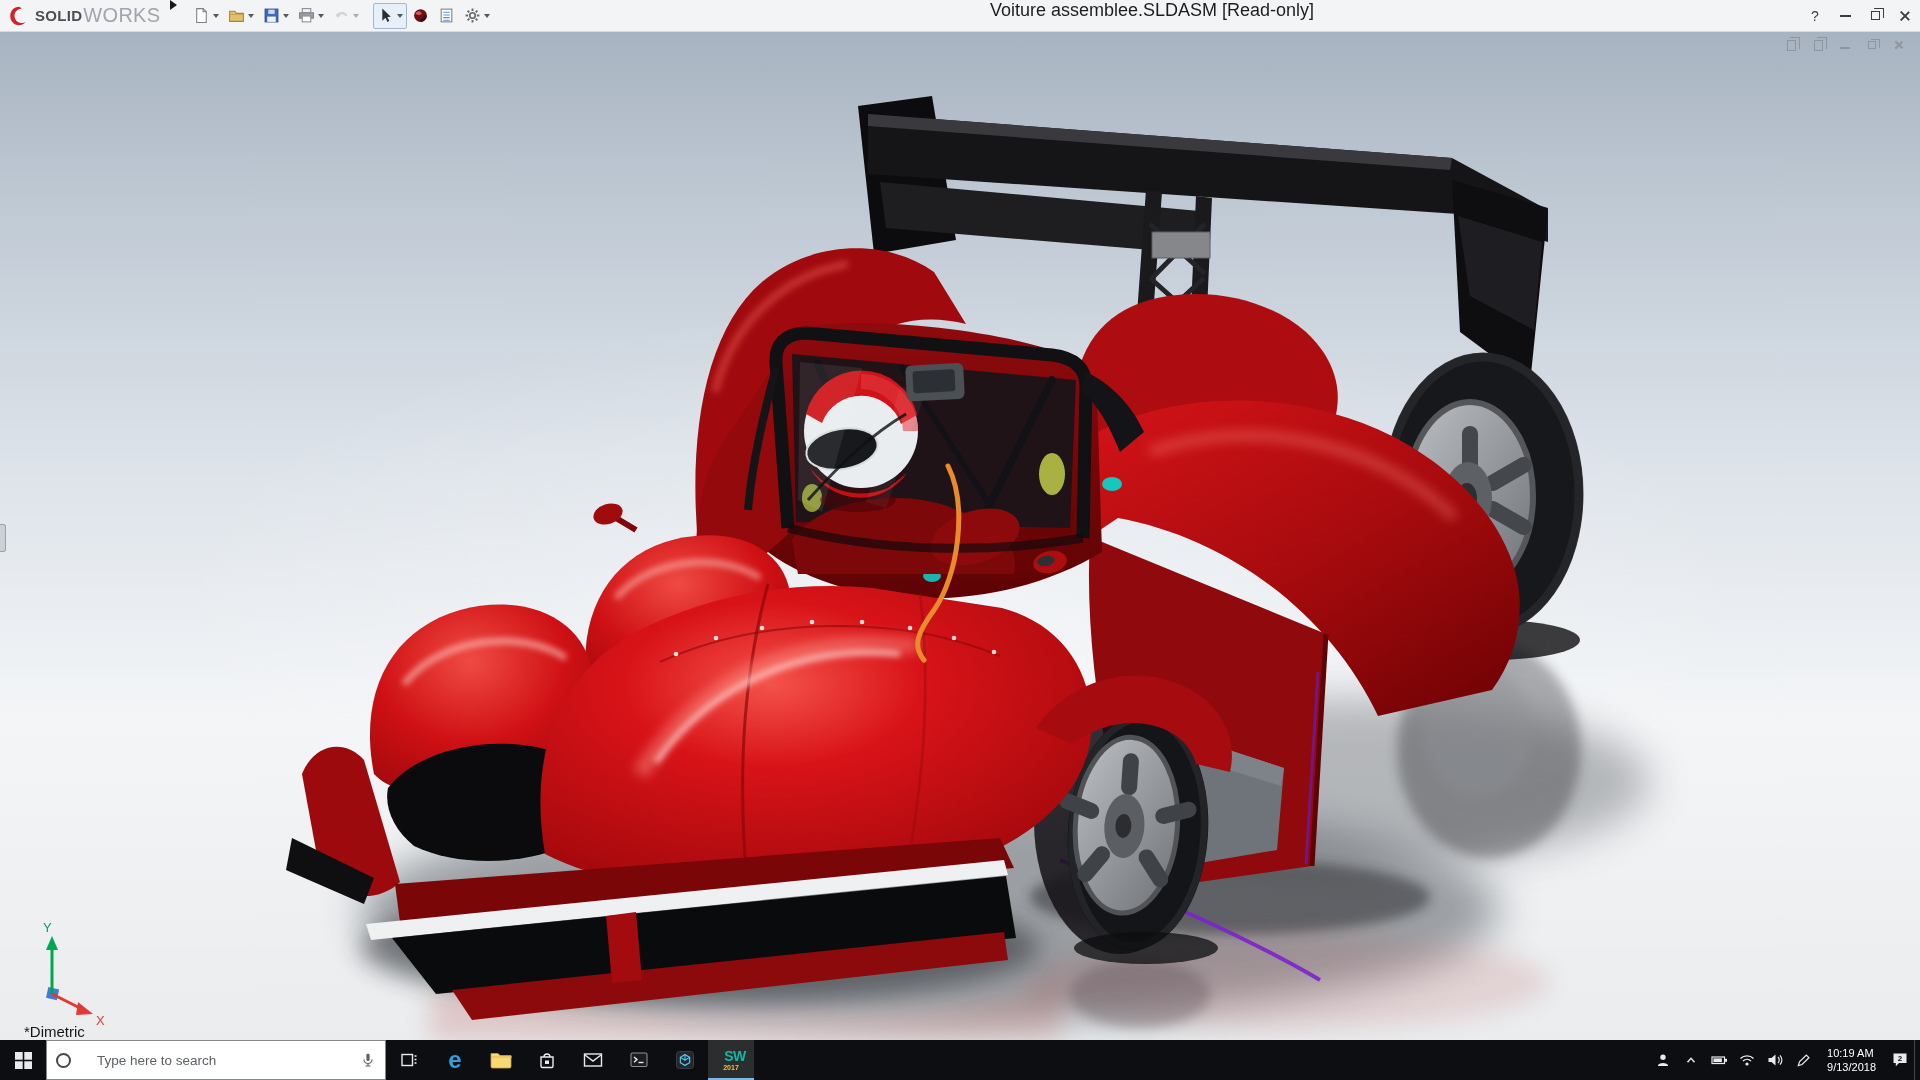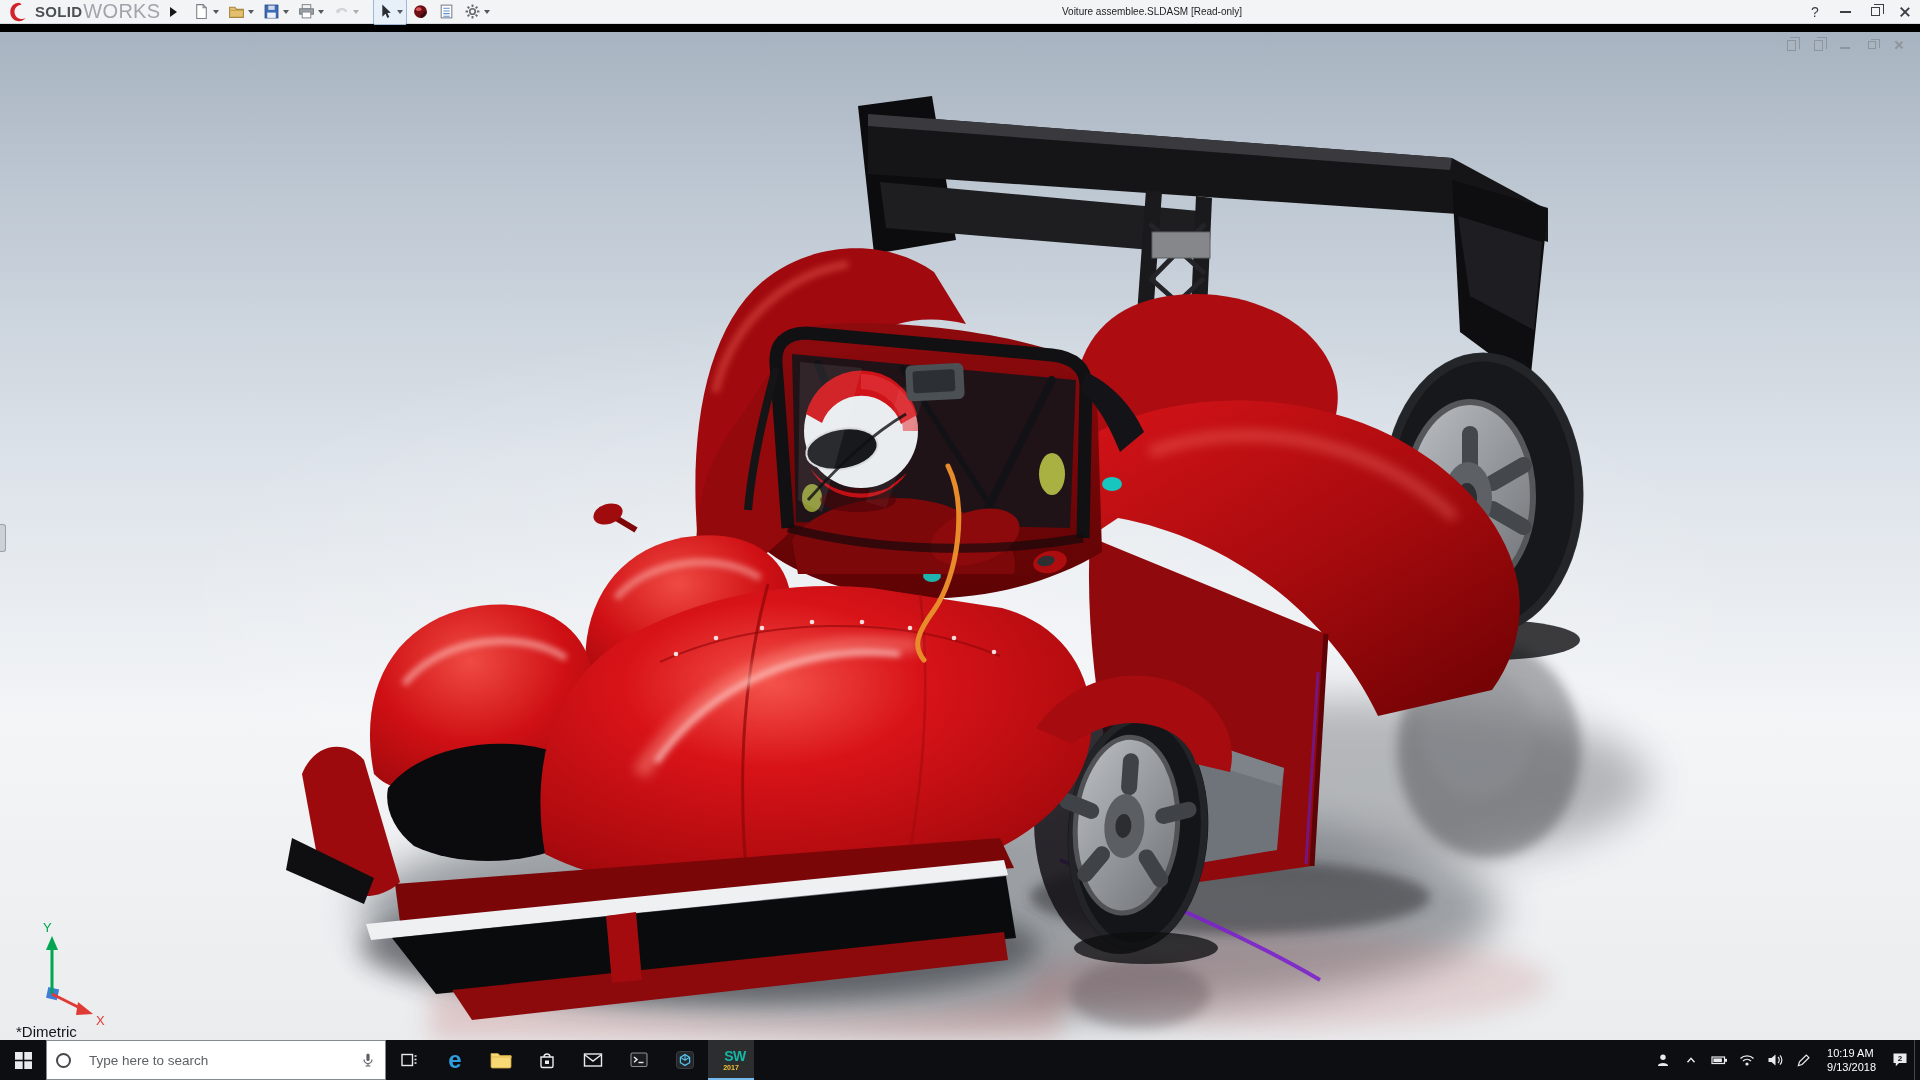--- a/index.html
+++ b/index.html
@@ -4,40 +4,40 @@
 <style>
   * { box-sizing: border-box; }
   html,body { margin:0; padding:0; }
   body {
     width:1920px; height:1080px; overflow:hidden; position:relative;
     font-family:"Liberation Sans","DejaVu Sans",sans-serif; background:#000;
   }
 
   
   .titlebar{
-    position:absolute; top:0; left:0; right:0; height:24px;
+    position:absolute; top:0; left:0; right:0; height:32px;
     background:#f3f4f6; border-bottom:1px solid #d7d9dc;
-    display:flex; align-items:center; padding-left:8px;
+    display:flex; padding-left:8px;
   }
   .brand{ display:flex; align-items:center; gap:5px; }
   .brand-solid{ font-weight:bold; color:#4a4f55; font-size:15px; letter-spacing:.3px; }
   .brand-works{ font-weight:400; color:#a0a5ab; font-size:20px; letter-spacing:.3px; }
   .flyout-arrow{ width:0;height:0;border-top:5px solid transparent;border-bottom:5px solid transparent;
     border-left:7px solid #17181a; margin:0 12px 0 10px; }
   .qat{ display:flex; align-items:center; gap:1px; }
   .qbtn{ height:26px; display:flex; align-items:center; padding:0 3px;
     border:1px solid transparent; border-radius:2px; background:transparent; }
   .qbtn svg{ width:17px; height:17px; display:block; }
   .qbtn.active{ border-color:#9bb8d4; background:#e7f0f9; }
   .qbtn.disabled{ opacity:.45; }
   .caret{ width:0;height:0;border-left:3.5px solid transparent;border-right:3.5px solid transparent;
     border-top:4px solid #55595e; margin-left:3px; }
   .qgap{ width:8px; }
   .tb-title{ position:absolute; left:60%; transform:translateX(-50%);
-    font-size:10px; color:#1c1e20; white-space:nowrap; }
+    font-size:18px; color:#1c1e20; white-space:nowrap; }
   .winctl{ margin-left:auto; display:flex; height:100%; }
   .winbtn{ width:30px; display:flex; align-items:center; justify-content:center; color:#3b3f43; font-size:14px; }
   .ic-min{ width:11px; height:0; border-bottom:2px solid #3b3f43; }
   .ic-restore{ position:relative; width:9px; height:9px; border:1.4px solid #3b3f43; background:#f3f4f6; }
   .ic-restore::before{ content:""; position:absolute; left:2px; top:-4px; width:9px; height:9px;
     border:1.4px solid #3b3f43; border-left:none; border-bottom:none; }
   .ic-x{ position:relative; width:12px; height:12px; }
   .ic-x::before,.ic-x::after{ content:""; position:absolute; left:5px; top:0; width:1.6px; height:12px; background:#3b3f43; }
   .ic-x::before{ transform:rotate(45deg);} .ic-x::after{ transform:rotate(-45deg);}
 
@@ -54,30 +54,30 @@
   .dc-page{ position:relative; width:9px; height:11px; border:1.3px solid #8f959c; background:transparent; }
   .dc-page::before{ content:""; position:absolute; left:2px; top:-4px; width:9px; height:11px;
     border:1.3px solid #8f959c; border-left:none; border-bottom:none; }
   .dc-min{ width:10px; height:0; border-bottom:2px solid #8f959c; margin-top:6px; }
   .dc-restore{ position:relative; width:8px; height:8px; border:1.3px solid #8f959c; }
   .dc-restore::before{ content:""; position:absolute; left:2px; top:-3.5px; width:8px; height:8px;
     border:1.3px solid #8f959c; border-left:none; border-bottom:none; }
   .dc-x{ position:relative; width:10px; height:10px; }
   .dc-x::before,.dc-x::after{ content:""; position:absolute; left:4.4px; top:0; width:1.5px; height:10px; background:#8f959c; }
   .dc-x::before{ transform:rotate(45deg);} .dc-x::after{ transform:rotate(-45deg);}
-  .orient-label{ position:absolute; left:16px; bottom:0; font-size:15px; color:#141619;margin-top:21px; }
+  .orient-label{ position:absolute; left:24px; bottom:0; font-size:15px; color:#141619;margin-top:21px; }
   .left-tab{ position:absolute; left:0; top:492px; width:6px; height:28px; background:#ccd1d7;
     border:1px solid #9ba1a8; border-left:none; border-radius:0 3px 3px 0; }
 
   
   .taskbar{ position:absolute; bottom:0; left:0; right:0; height:40px; background:#0c0e11;
     display:flex; align-items:stretch; }
   .tb-start{ width:46px; display:flex; align-items:center; justify-content:center; }
   .search{ width:340px; background:#fff; border:1px solid #84898e; display:flex; align-items:center;
-    padding:0 9px; gap:16px; }
+    padding:0 9px; gap:24px; }
   .cortana-ring{ width:15px; height:15px; border:2px solid #45494e; border-radius:50%; flex:none; }
   .search input{ flex:1; border:none; outline:none; background:transparent; font-size:13.5px;
     color:#202124; font-family:"Liberation Sans","DejaVu Sans",sans-serif; }
   .search input::placeholder{ color:#5d6166; opacity:1; }
   .tb-app{ width:46px; display:flex; flex-direction:column; align-items:center; justify-content:center; position:relative; }
   .tb-app.active{ background:rgba(255,255,255,.13); box-shadow:inset 0 -2px 0 #76b9ed; }
   .edge-e{ color:#2f9fe0; font-size:24px; font-weight:bold; line-height:1; }
   .sw-top{ color:#14b8a6; font-weight:bold; font-size:14px; letter-spacing:-.5px; line-height:1;margin-left:8px; }
   .sw-year{ color:#f2c230; font-size:7px; font-weight:bold; line-height:1; margin-top:1px; }
   .tray{ margin-left:auto; display:flex; align-items:center; }

